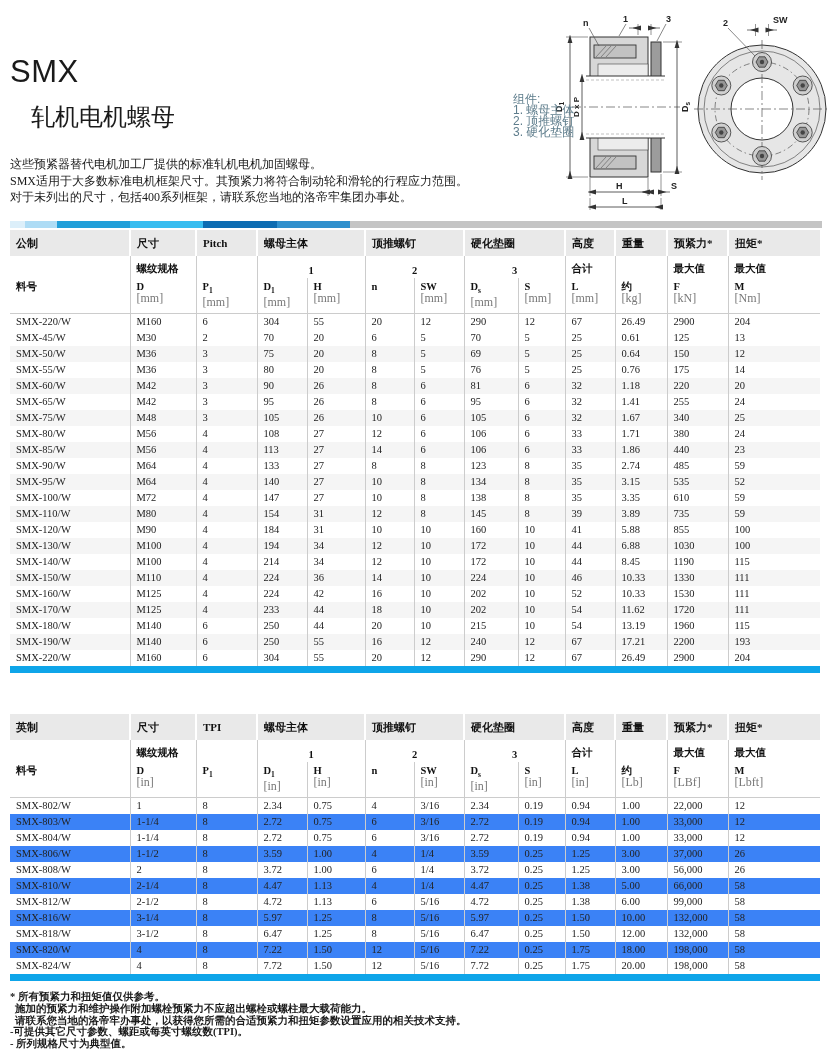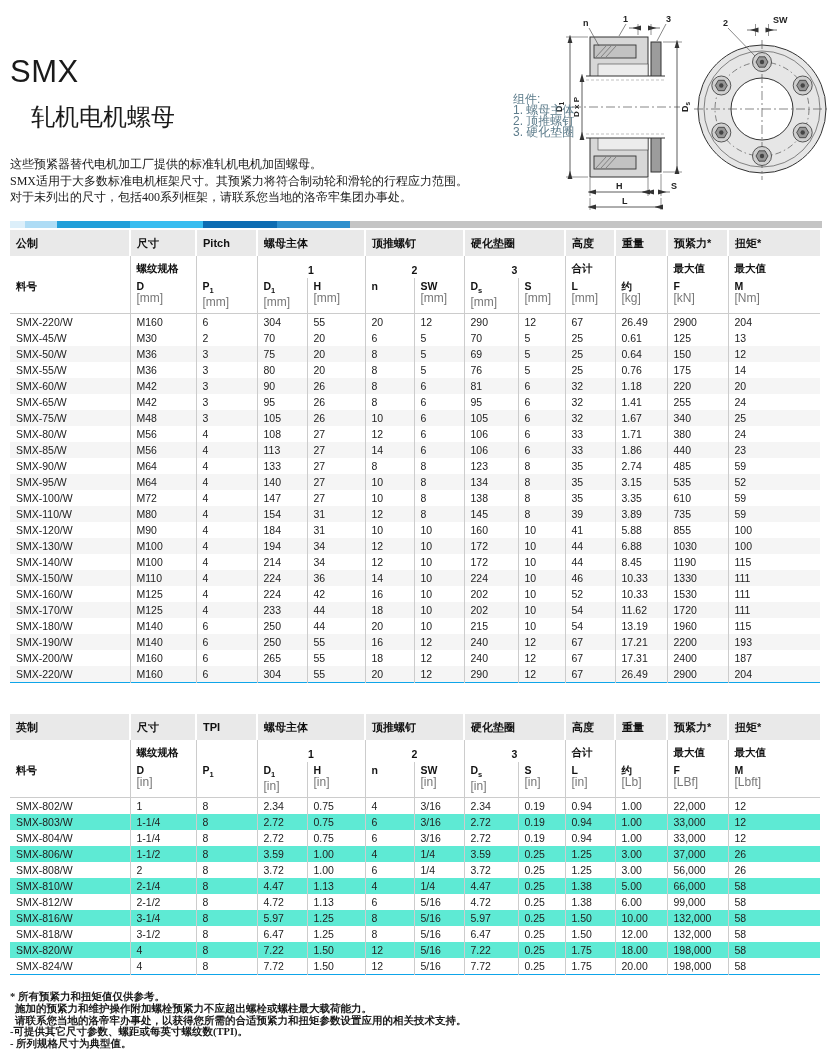--- a/index.html
+++ b/index.html
@@ -9,38 +9,38 @@
   .subtitle{position:absolute;left:11px;top:103px;font-size:24px;line-height:28px;font-weight:400;color:#1a1a1a;margin-left:20px;}
   .desc{position:absolute;left:10px;top:156px;font-family:"Liberation Serif","DejaVu Serif",serif;
         font-size:12px;line-height:16.5px;font-weight:400;color:#1a1a1a;}
   .drawwrap{position:absolute;left:480px;top:12px;width:350px;height:205px;}
   .components{position:absolute;left:513px;top:94px;font-size:12px;line-height:11px;color:#5e7d8c;}
   .strip{position:absolute;left:10px;top:221px;width:812px;height:7px;font-size:0;}
   .strip span{display:inline-block;height:7px;vertical-align:top;}
   .tablepos-m{position:absolute;left:10px;top:230px;}
   .tablepos-i{position:absolute;left:10px;top:714px;}
   table.spec{border-collapse:collapse;table-layout:fixed;width:810px;
-             font-family:Liberation Sans, sans-serif;font-size:10.5px;color:#222;
-             border-bottom:1px solid #0ea5e9;}
+             font-family:Liberation Serif, serif;font-size:10.5px;color:#222;
+             border-bottom:7px solid #0ea5e9;}
   table.spec td{padding:0 0 0 6px;overflow:hidden;white-space:nowrap;}
   tr.ga td{background:#e9e9e9;font-weight:bold;font-size:11px;height:26px;border-left:2px solid #fff;color:#111;}
   tr.ga td:first-child{border-left:none;}
   tr.gb td{font-weight:bold;font-size:10.5px;height:20px;border-left:1px solid #ccc;vertical-align:bottom;padding-bottom:2px;color:#111;}
   tr.gb td:first-child{border-left:none;}
   tr.gb td.c{text-align:center;padding-left:0;}
   tr.gc td{border-left:1px solid #ccc;vertical-align:top;height:33px;padding-top:2px;}
   tr.gc td:first-child{border-left:none;margin-left:8px;}
   .cl{font-weight:bold;font-size:10.5px;line-height:13px;color:#111;}
   .cl sub{font-size:7.5px;}
   .un{font-size:12px;color:#777;line-height:11px;font-weight:normal;}
   tbody td{height:16px;line-height:16px;border-left:1px solid #ccc;}
   tbody td:first-child{border-left:none;}
   tbody tr:first-child td{border-top:1px solid #ccc;}
   tbody.stripe-m tr:nth-child(2n+3){background:#f5f5f5;}
-  tbody.stripe-i tr:nth-child(2n){background:#5eead4;}
+  tbody.stripe-i tr:nth-child(2n){background:#3b82f6;}
   .notes{position:absolute;left:10px;top:991px;font-family:"Liberation Serif","DejaVu Serif",serif;
          font-size:10.5px;line-height:11.8px;font-weight:600;color:#1a1a1a;}
   .notes .indent{padding-left:5px;}
   svg text{font-family:"Liberation Sans","DejaVu Sans",sans-serif;font-weight:bold;fill:#222;}
 </style>
 </head>
 <body>
 
 <div class="page">
 
@@ -603,35 +603,20 @@
             <td>16</td>
             <td>12</td>
             <td>240</td>
             <td>12</td>
             <td>67</td>
             <td>17.21</td>
             <td>2200</td>
             <td>193</td>
           </tr>
           <tr>
-            <td>SMX-200/W</td>
-            <td>M160</td>
-            <td>6</td>
-            <td>265</td>
-            <td>55</td>
-            <td>18</td>
-            <td>12</td>
-            <td>240</td>
-            <td>12</td>
-            <td>67</td>
-            <td>17.31</td>
-            <td>2400</td>
-            <td>187</td>
-          </tr>
-          <tr>
             <td>SMX-220/W</td>
             <td>M160</td>
             <td>6</td>
             <td>304</td>
             <td>55</td>
             <td>20</td>
             <td>12</td>
             <td>290</td>
             <td>12</td>
             <td>67</td>

